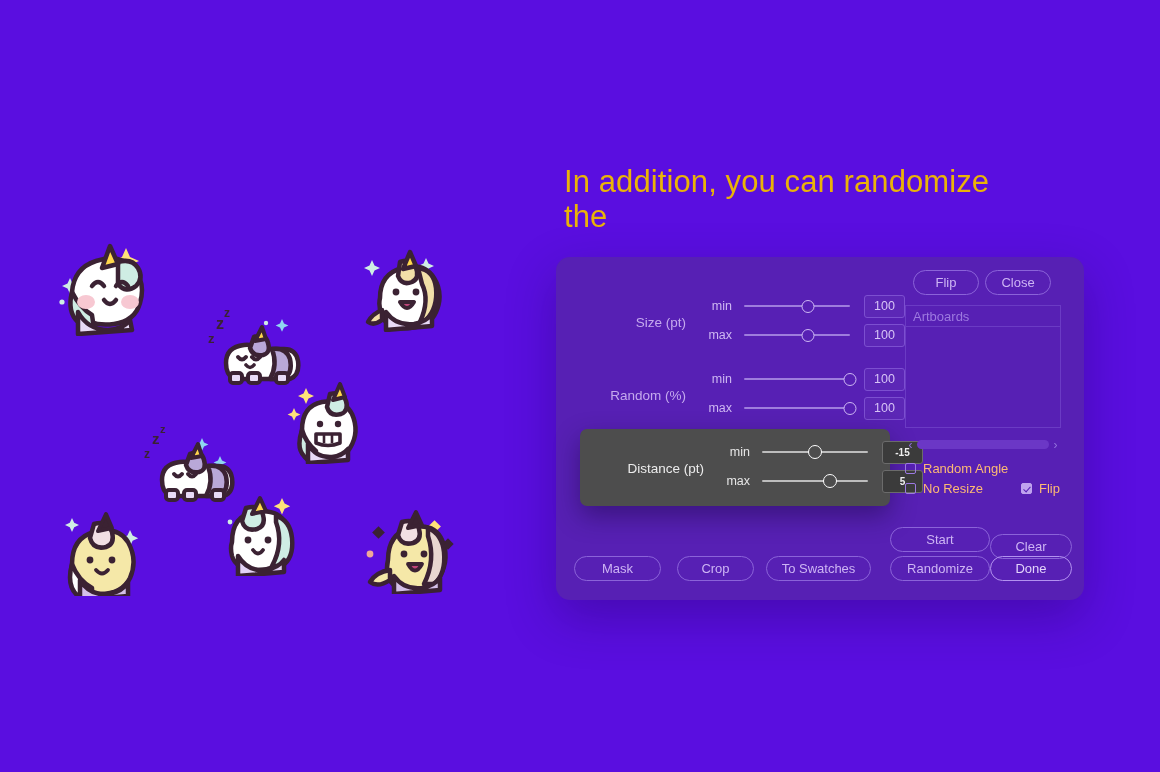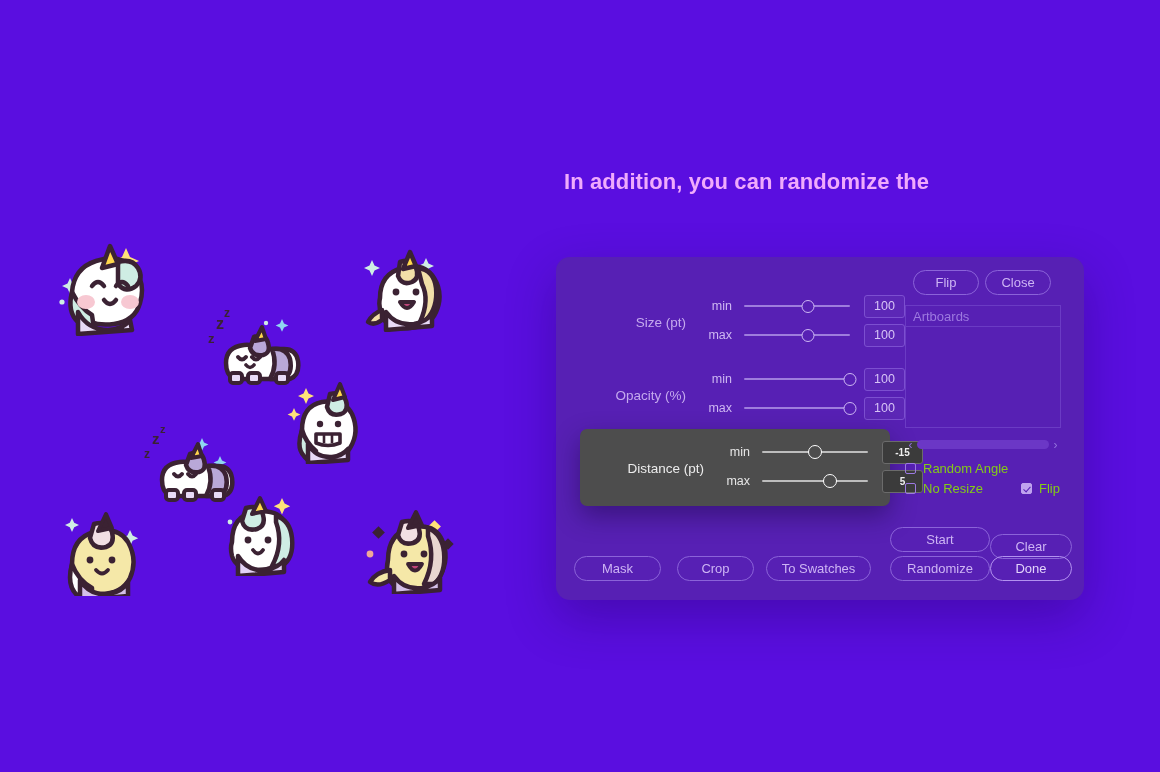--- a/index.html
+++ b/index.html
@@ -14,24 +14,24 @@
     overflow: hidden;
     position: relative;
   }
 
   
   .heading {
     position: absolute;
     left: 564px;
     top: 164px;
     width: 470px;
-    color: #f0abfc;
-    font-size: 22px;
+    color: #eab308;
+    font-size: 31px;
     line-height: 35px;
-    font-weight: 700;
+    font-weight: 400;
     letter-spacing: 0.1px;
   }
 
   
   .panel {
     position: absolute;
     left: 556px;
     top: 257px;
     width: 528px;
     height: 343px;
@@ -192,21 +192,21 @@
     border-radius: 5px;
     background: #6b37c6;
     margin: 0 1px;
   }
 
   
   .cb-row {
     position: absolute;
     display: flex;
     align-items: center;
-    color: #84cc16;
+    color: #fdba74;
     font-size: 13px;
   }
   .cb {
     width: 11px;
     height: 11px;
     border: 1.4px solid #9c7ae2;
     border-radius: 2px;
     margin-right: 7px;
     box-sizing: border-box;
     position: relative;
@@ -418,21 +418,21 @@
     <span class="minmax">max</span>
     <span class="track">
       <span class="rail"></span>
       <span class="knob" style="left:60%;"></span>
     </span>
     <span class="valbox">100</span>
   </div>
 </div>
 
 <div class="group" style="left:568px; top:369px; width:320px; height:52px;">
-  <div class="group-label">Opacity (%)</div>
+  <div class="group-label">Random (%)</div>
   <div class="slider-row" style="top:-3px;">
     <span class="minmax">min</span>
     <span class="track">
       <span class="rail"></span>
       <span class="knob" style="left:100%;"></span>
     </span>
     <span class="valbox">100</span>
   </div>
   <div class="slider-row" style="top:26px;">
     <span class="minmax">max</span>

